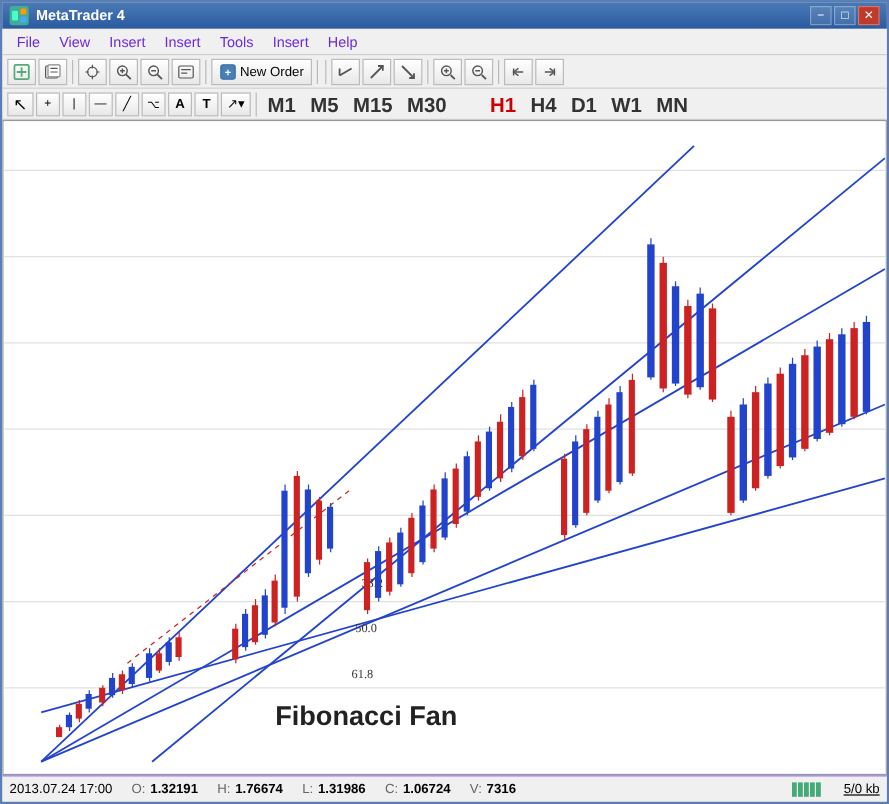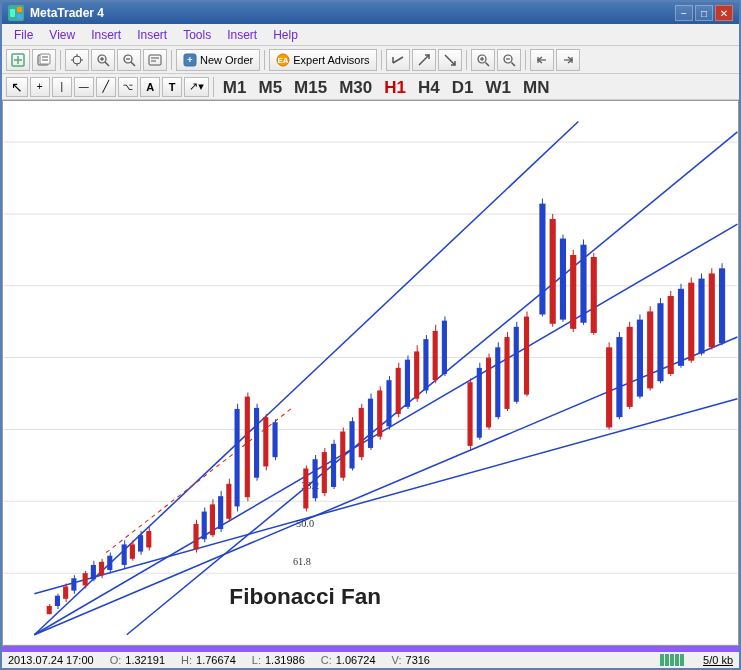--- a/index.html
+++ b/index.html
@@ -107,30 +107,30 @@
       background: white;
       border: 1px solid #999;
       margin: 0;
       overflow: hidden;
     }
 
     
     .status-bar {
       height: 22px;
       background: #f0f0f0;
-      border-top: 6px solid #8b5cf6;
+      border-top: 1px solid #8b5cf6;
       display: flex;
       align-items: center;
       padding: 0 6px;
       font-size: 11px;
       gap: 16px;
     }
     .status-item { display: flex; gap: 4px; }
     .status-label { color: #666; }
-    .status-value { color: #000; font-weight: 400; }
+    .status-value { color: #000; font-weight: 700; }
     .status-progress {
       margin-left: auto;
       display: flex;
       align-items: center;
       gap: 19px;
       text-decoration: underline;
     }
     .progress-bars {
       display: flex;
       gap: 1px;
@@ -230,27 +230,20 @@
     </div>
     <div class="toolbar-separator"></div>
     <div class="toolbar-btn">
       <svg width="14" height="14" viewBox="0 0 14 14">
         <rect x="1" y="1" width="12" height="12" rx="2" fill="#4a7fb5" stroke="#3a6fa5" stroke-width="1"></rect>
         <text x="7" y="10" text-anchor="middle" fill="white" font-size="9" font-weight="bold">+</text>
       </svg>
       <span>New Order</span>
     </div>
     <div class="toolbar-separator"></div>
-    <div class="toolbar-btn">
-      <svg width="14" height="14" viewBox="0 0 14 14">
-        <circle cx="7" cy="7" r="6" fill="#f90" stroke="#c70" stroke-width="1"></circle>
-        <text x="7" y="10" text-anchor="middle" fill="white" font-size="8" font-weight="bold">EA</text>
-      </svg>
-      <span>Expert Advisors</span>
-    </div>
     <div class="toolbar-separator"></div>
 
     <div class="toolbar-btn" style="padding:0 4px;">
       <svg width="14" height="14" viewBox="0 0 14 14">
         <line x1="2" y1="10" x2="12" y2="4" stroke="#555" stroke-width="1.5"></line>
         <line x1="2" y1="4" x2="2" y2="10" stroke="#555" stroke-width="1.5"></line>
       </svg>
     </div>
     <div class="toolbar-btn" style="padding:0 4px;">
       <svg width="14" height="14" viewBox="0 0 14 14">
@@ -306,21 +299,21 @@
     <div class="draw-btn" style="font-size:9px;">⌥</div>
     <div class="draw-btn" style="font-size:11px; font-weight:bold;">A</div>
     <div class="draw-btn" style="font-size:11px; font-weight:bold;">T</div>
     <div class="draw-btn" style="font-size:11px;">↗▾</div>
     <div class="toolbar-separator"></div>
 
     <div class="timeframe-btn">M1</div>
     <div class="timeframe-btn">M5</div>
     <div class="timeframe-btn">M15</div>
     <div class="timeframe-btn">M30</div>
-    <div class="timeframe-btn active" style="color:#cc0000;">H1</div>
+    <div class="timeframe-btn active" style="color:#cc0000;margin-left:24px;">H1</div>
     <div class="timeframe-btn">H4</div>
     <div class="timeframe-btn">D1</div>
     <div class="timeframe-btn">W1</div>
     <div class="timeframe-btn">MN</div>
   </div>
 
   <div class="chart-container" style="flex:1; position:relative;">
     <svg width="100%" height="100%" viewBox="0 0 715 530" style="display:block; background: white;">
 
       <line x1="0" y1="530" x2="715" y2="530" stroke="#e0e0e0" stroke-width="1"></line>

